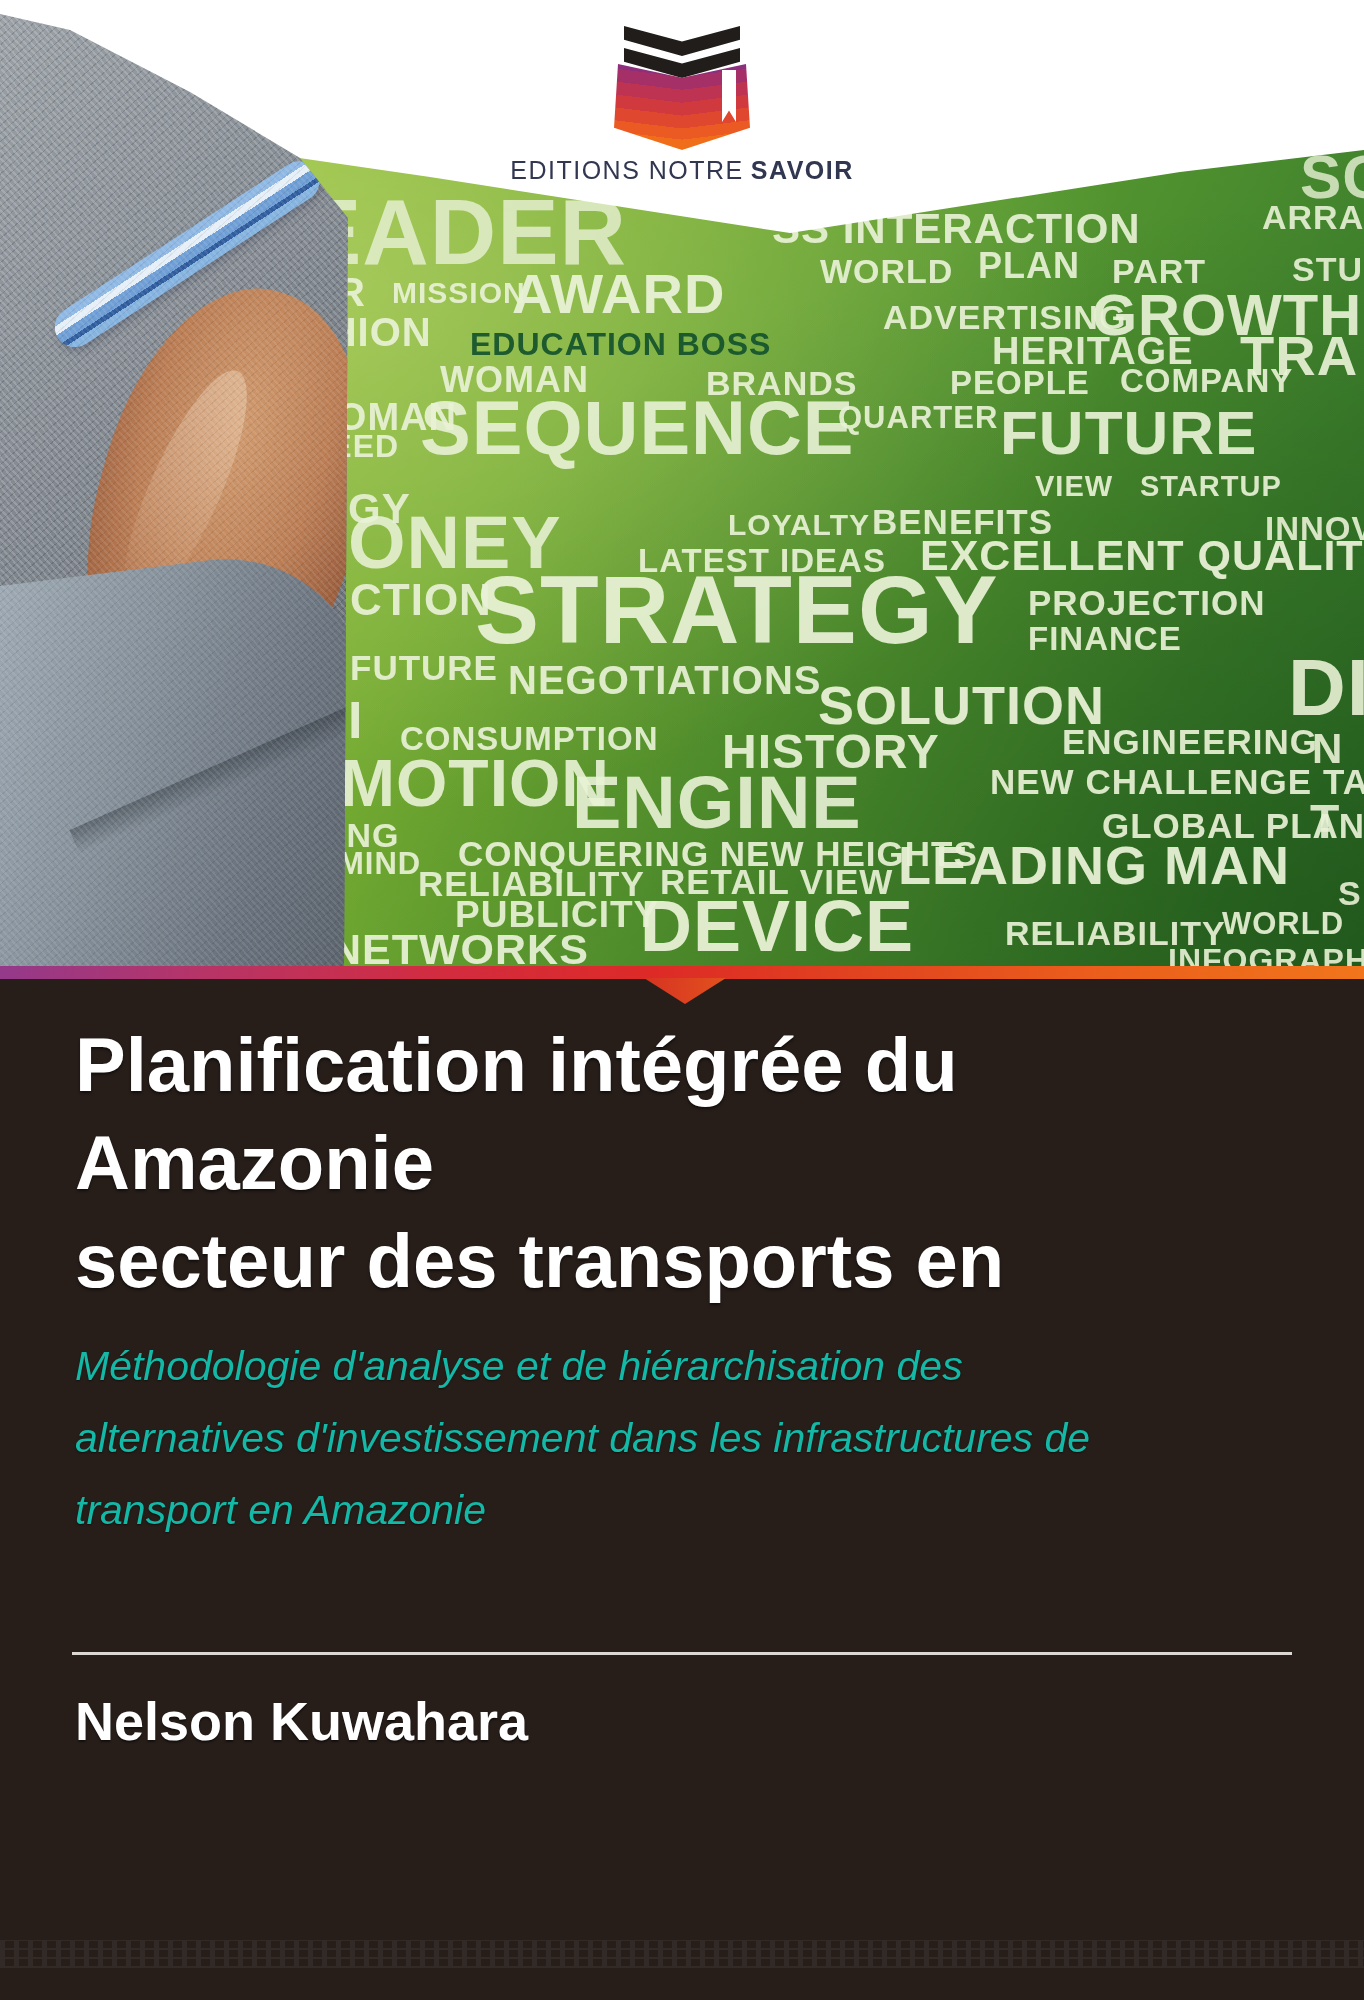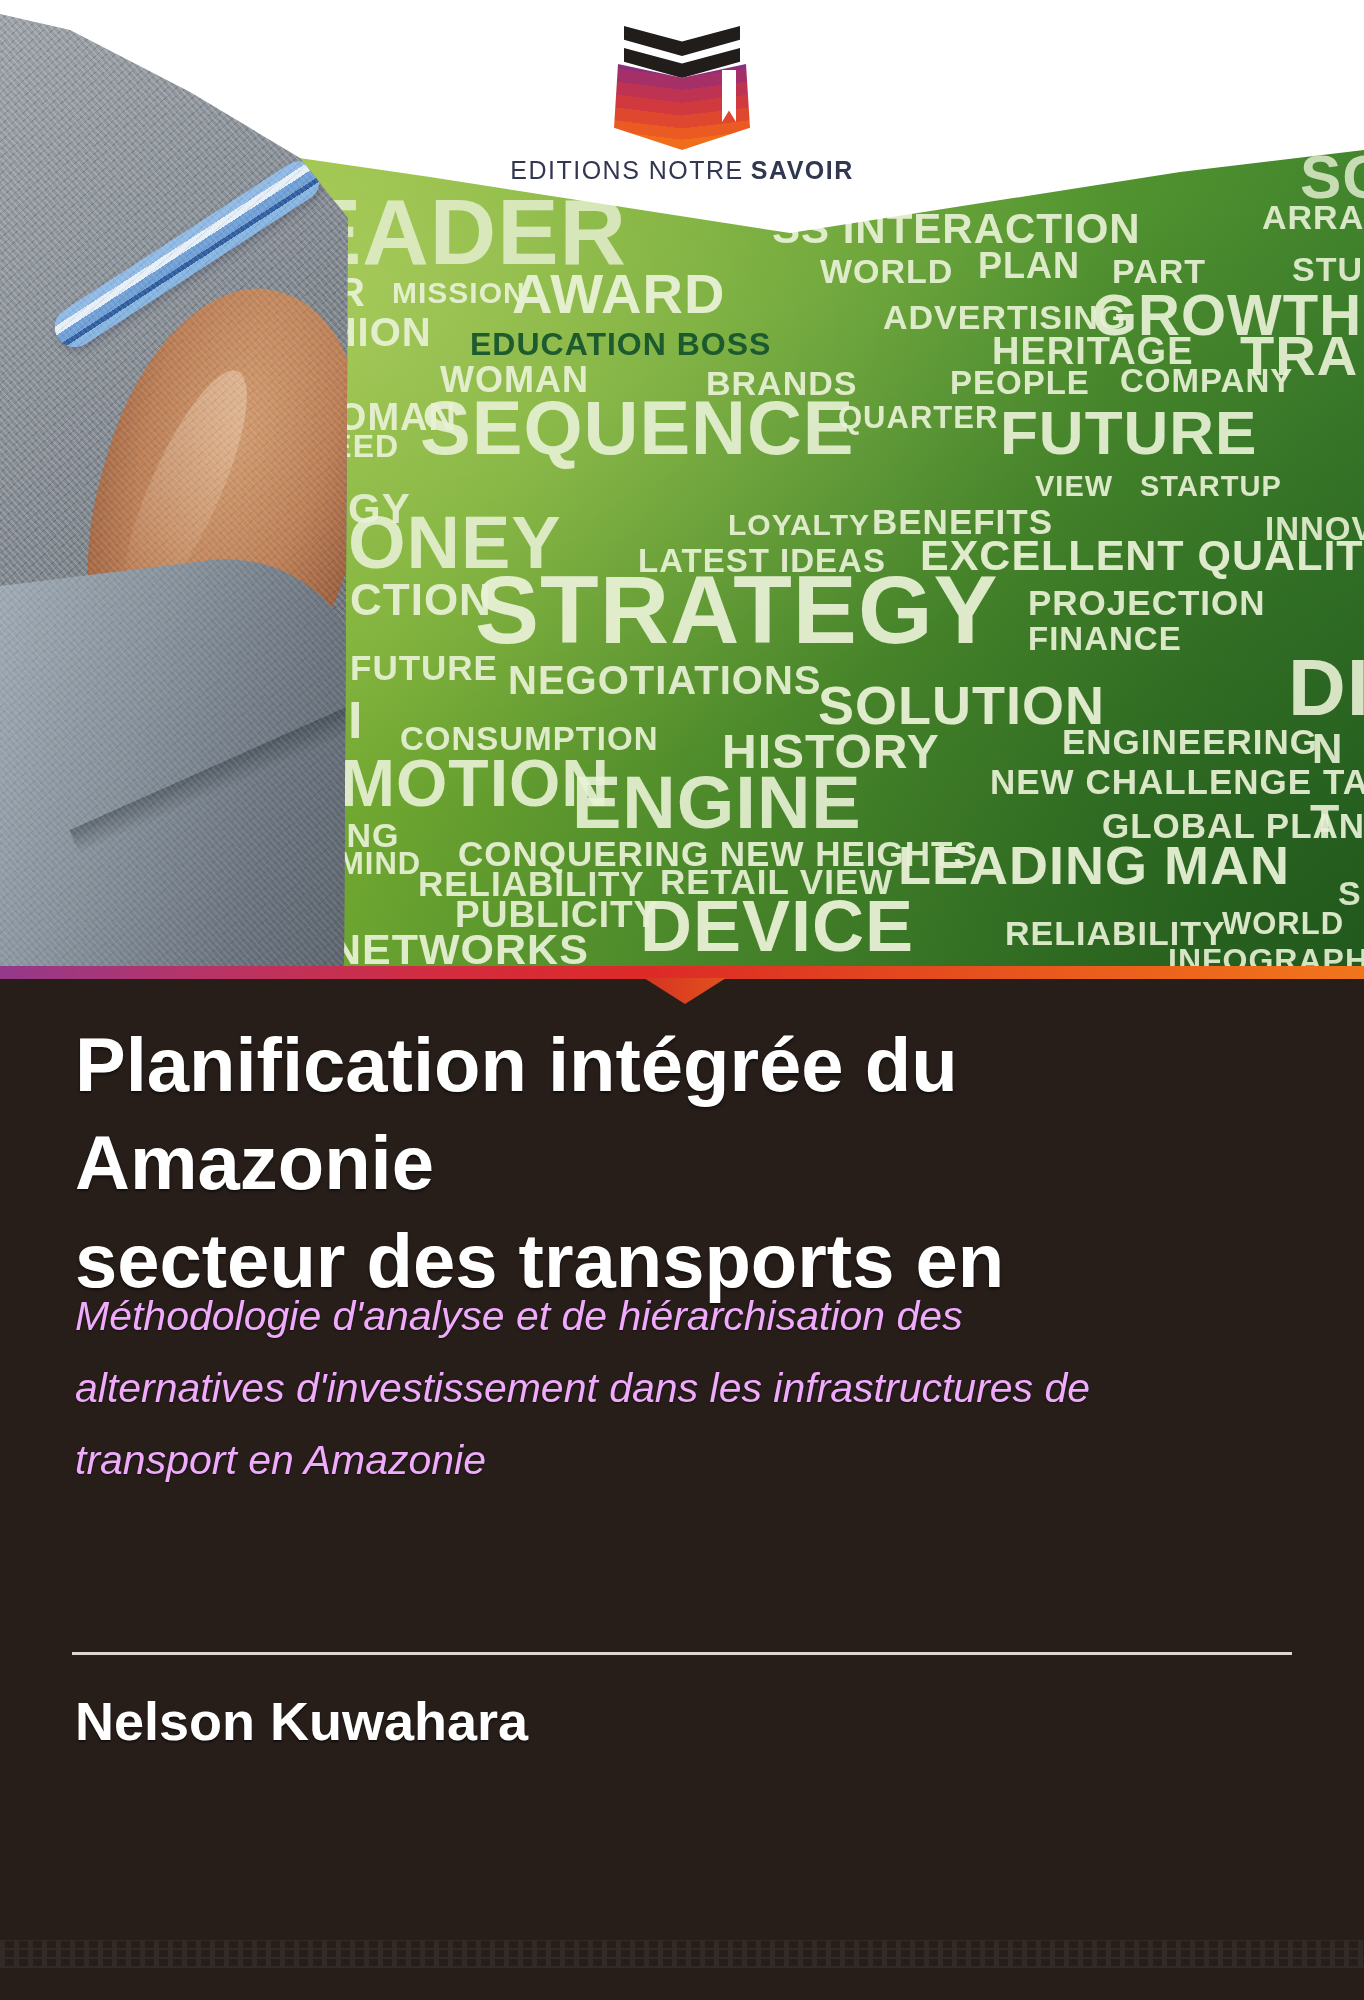--- a/index.html
+++ b/index.html
@@ -66,21 +66,21 @@
   .accent-arrow{position:absolute;left:644px;top:978px;width:82px;height:26px;
     background:linear-gradient(90deg,#d63322,#e2511d);
     clip-path:polygon(0 0,100% 0,50% 100%);}
 
   
   .dark-panel{position:absolute;left:0;top:966px;width:1364px;height:1034px;
     background:var(--bg-dark,#271e1a);}
   .title-block{position:absolute;left:75px;top:1016px;width:1240px;color:#ffffff;
     font-weight:bold;font-size:76px;line-height:98px;letter-spacing:0;
     text-shadow:0 2px 3px rgba(0,0,0,.55);}
-  .subtitle-block{position:absolute;left:75px;top:1280px;width:1240px;color:#f0abfc;
+  .subtitle-block{position:absolute;left:75px;top:1330px;width:1240px;color:#14b8a6;
     font-style:italic;font-size:41px;line-height:72px;letter-spacing:0;
     text-shadow:0 1px 2px rgba(0,0,0,.5);}
   .divider{position:absolute;left:72px;top:1652px;width:1220px;height:3px;background:#dcd7d3;}
   .author-block{position:absolute;left:75px;top:1692px;color:#ffffff;font-weight:bold;
     font-size:54px;line-height:1.1;text-shadow:0 2px 2px rgba(0,0,0,.5);}
   .bottom-texture{position:absolute;left:0;top:1940px;width:1364px;height:28px;opacity:.05;
     background:repeating-linear-gradient(90deg,#fff 0 5px,transparent 5px 14px),
                repeating-linear-gradient(0deg,#fff 0 2px,transparent 2px 9px);}
 </style>
 </head>

